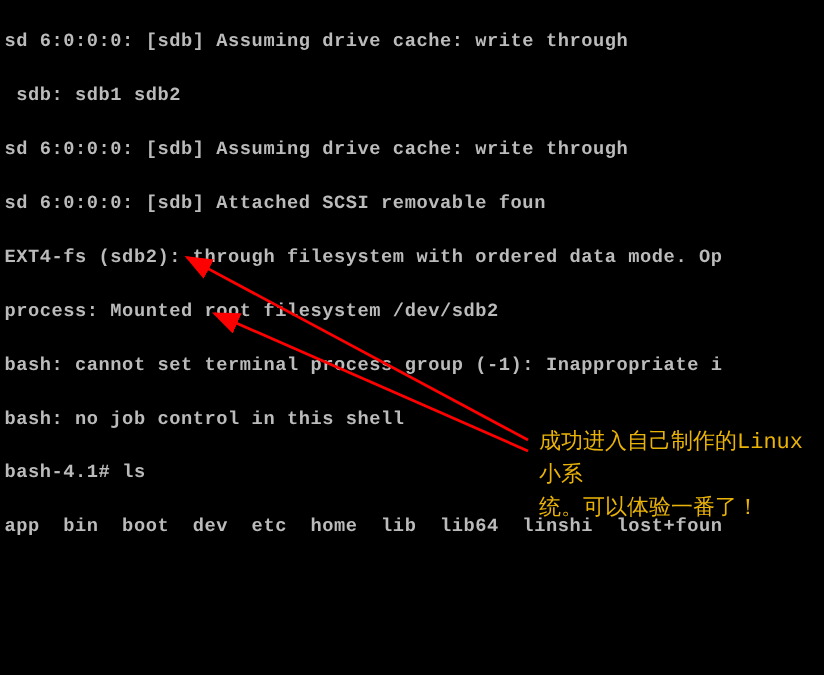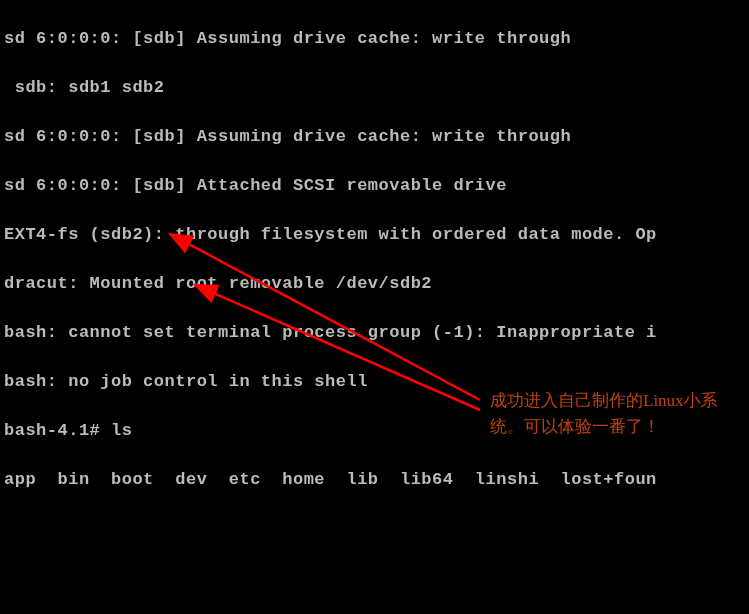--- a/index.html
+++ b/index.html
@@ -23,44 +23,44 @@
       padding: 2px 4px;
       white-space: pre;
       line-height: 24.5px;
     }
     .line {
       display: block;
       white-space: pre;
     }
     .annotation {
       position: absolute;
-      color: #c2410c;
-      font-family: Liberation Serif, serif;
-      font-size: 17px;
+      color: #eab308;
+      font-family: Liberation Mono, monospace;
+      font-size: 20px;
       font-weight: normal;
       line-height: 1.5;
       letter-spacing: 0;
     }
     .arrow-svg {
       position: absolute;
       top: 0;
       left: 0;
       pointer-events: none;
     }
   </style>
 </head>
 <body>
 
 <div class="terminal">
 <span class="line">sd 6:0:0:0: [sdb] Assuming drive cache: write through</span>
 <span class="line"> sdb: sdb1 sdb2</span>
 <span class="line">sd 6:0:0:0: [sdb] Assuming drive cache: write through</span>
-<span class="line">sd 6:0:0:0: [sdb] Attached SCSI removable drive</span>
+<span class="line">sd 6:0:0:0: [sdb] Attached SCSI removable foun</span>
 <span class="line">EXT4-fs (sdb2): through filesystem with ordered data mode. Op</span>
-<span class="line">dracut: Mounted root removable /dev/sdb2</span>
+<span class="line">process: Mounted root filesystem /dev/sdb2</span>
 <span class="line">bash: cannot set terminal process group (-1): Inappropriate i</span>
 <span class="line">bash: no job control in this shell</span>
 <span class="line"><span>bash-4.1# </span><span>ls</span></span>
 <span class="line">app  bin  boot  dev  etc  home  lib  lib64  linshi  lost+foun</span>
 
 
 
 
 
 

